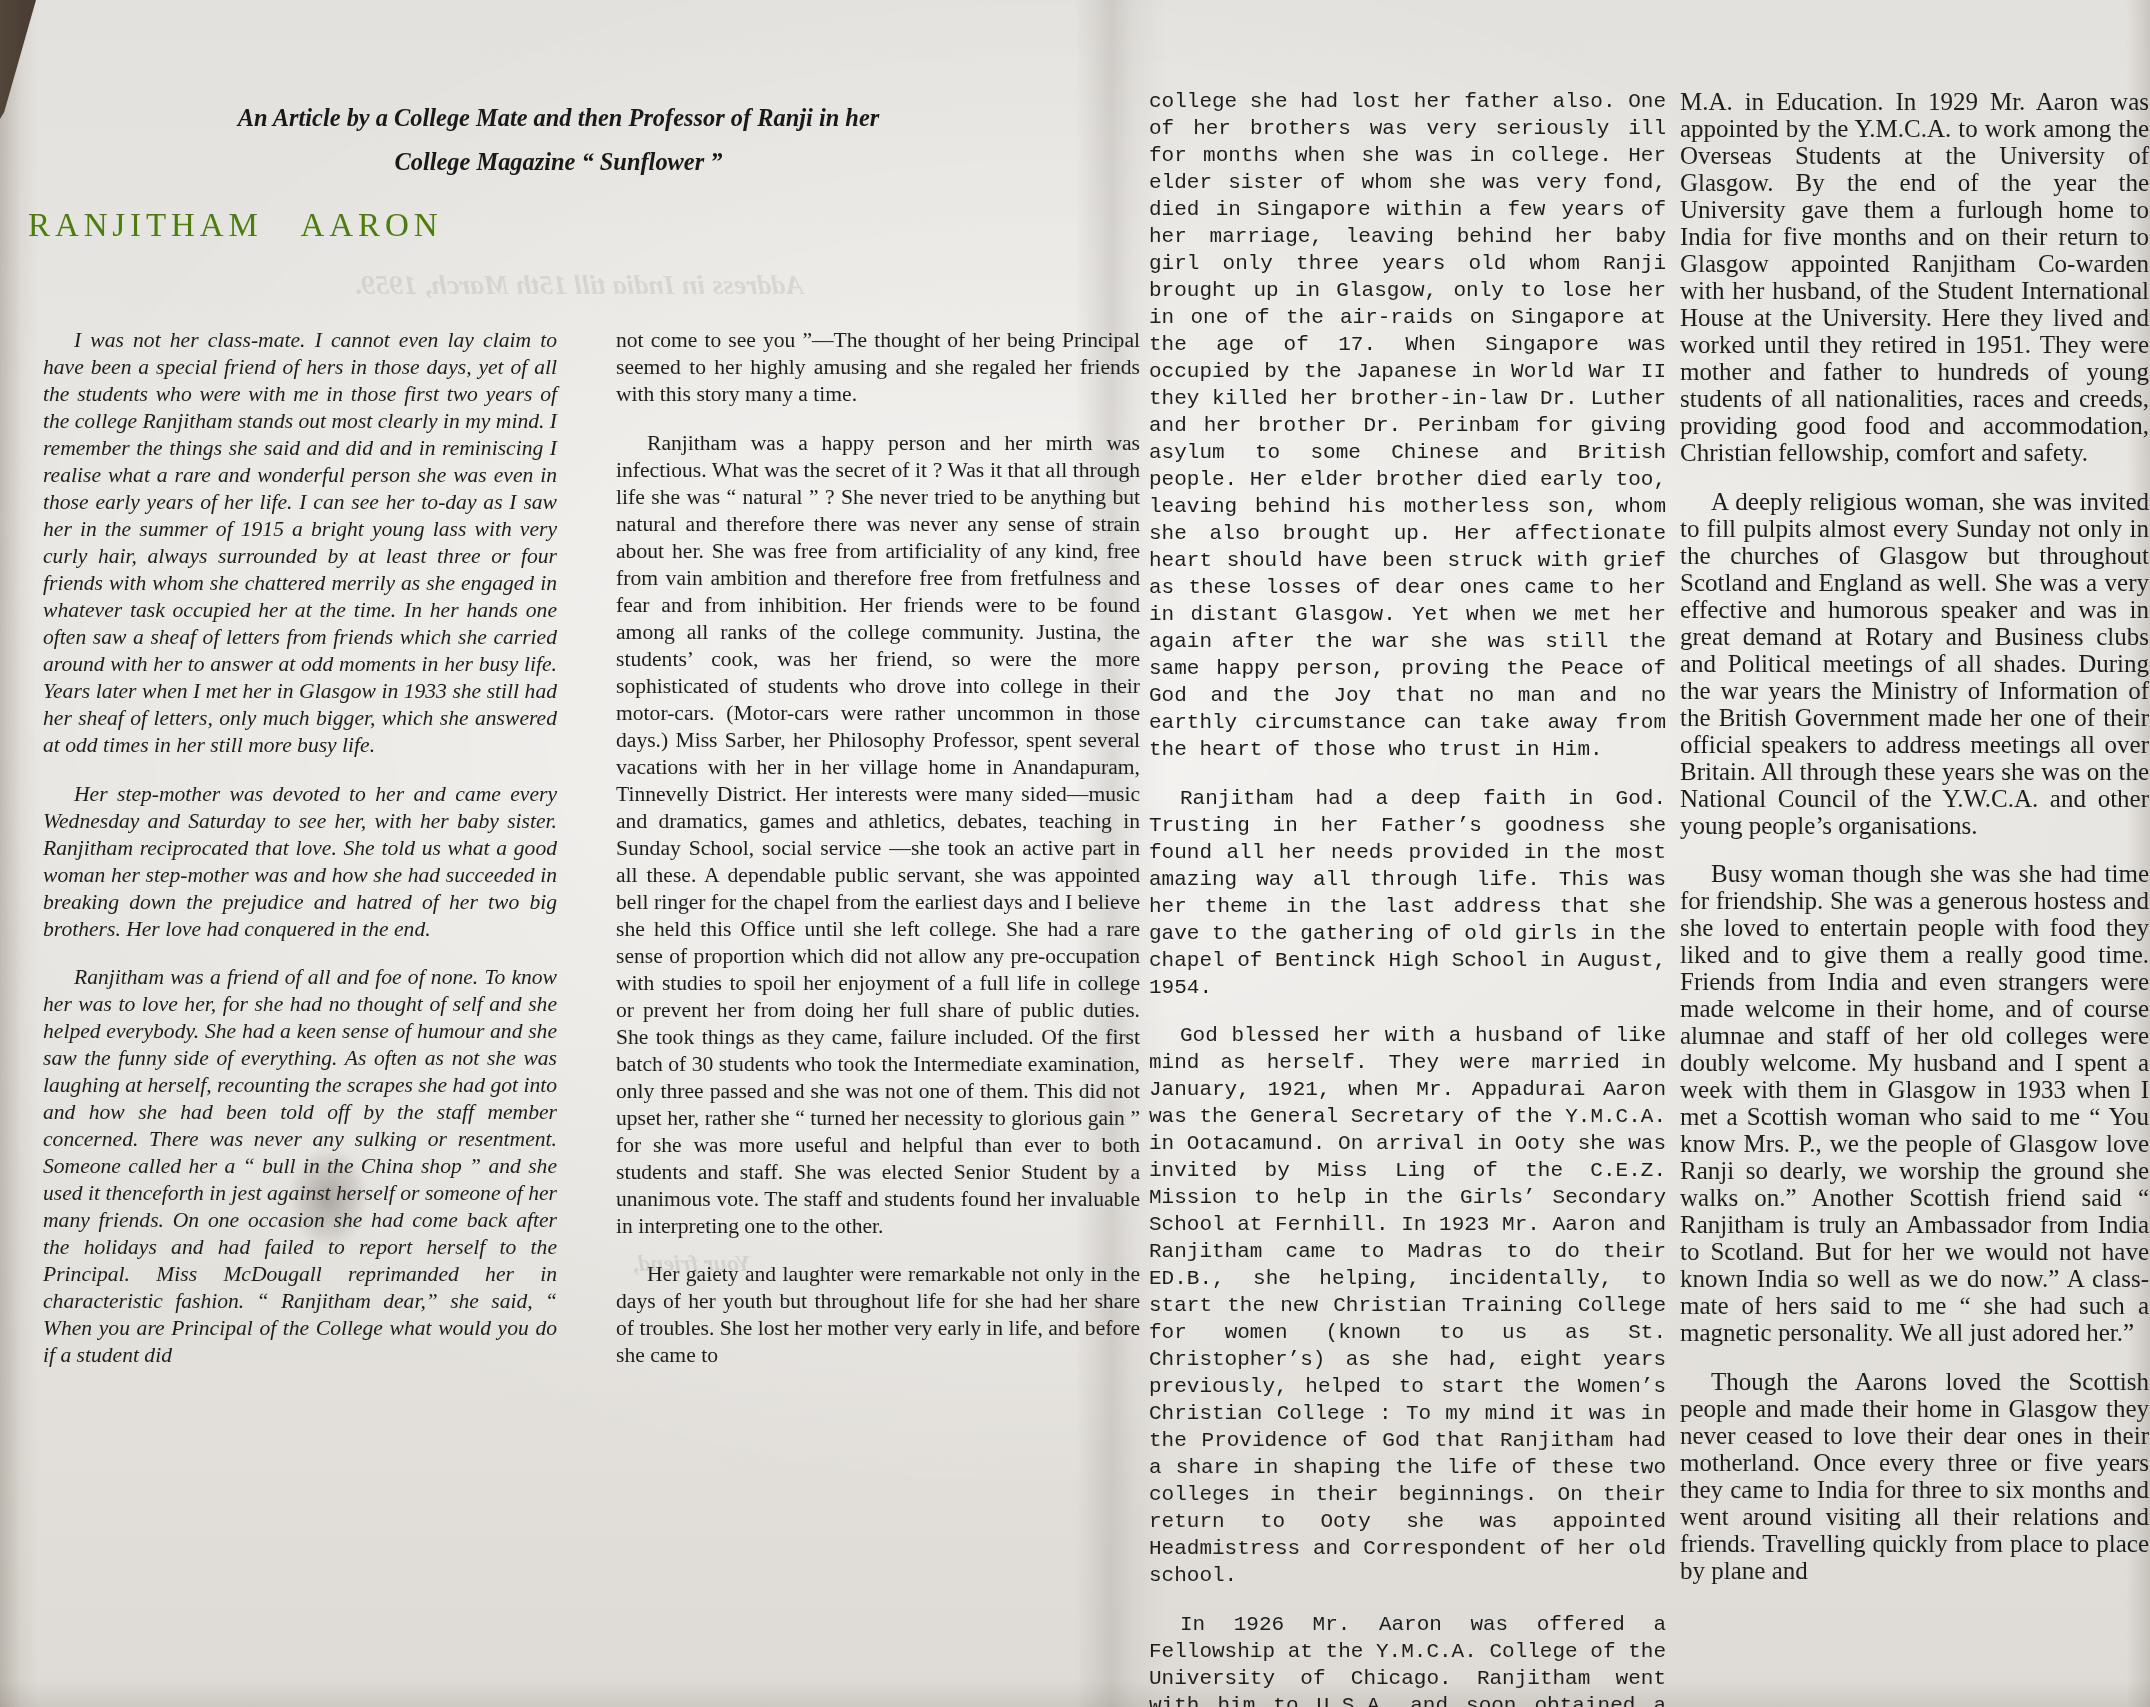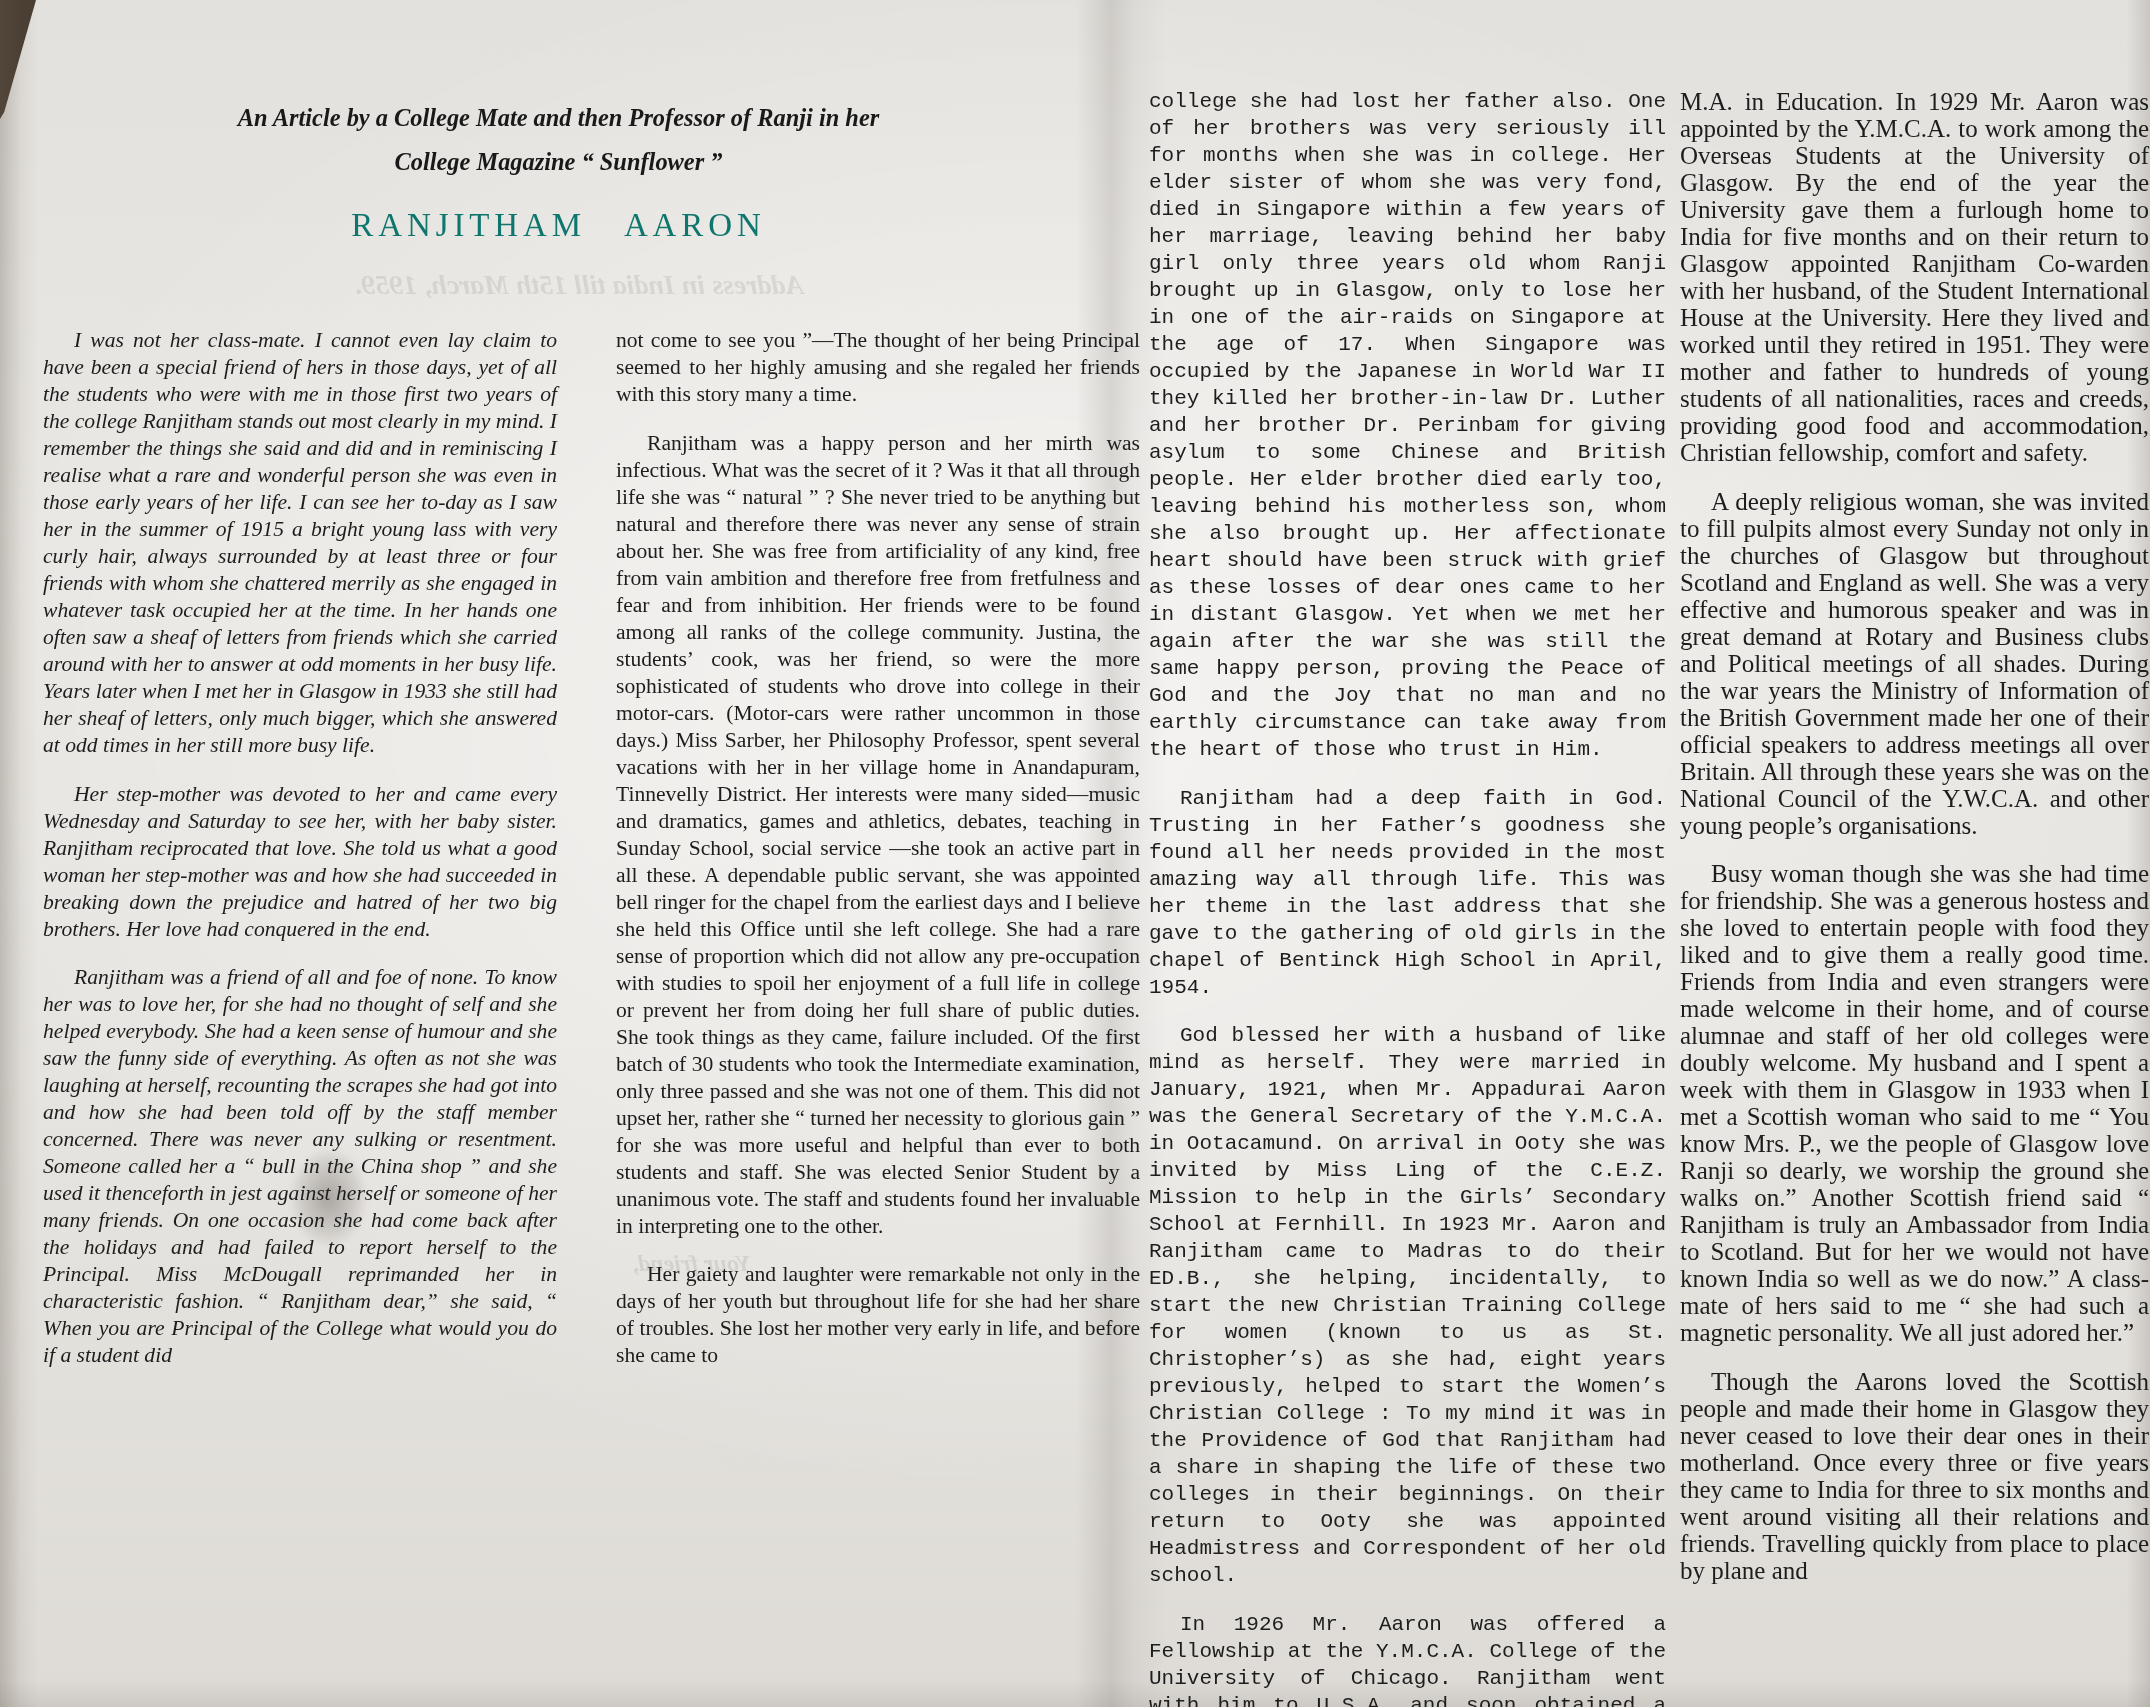--- a/index.html
+++ b/index.html
@@ -67,25 +67,25 @@
   }
   .header-line {
     font-style: italic;
     font-weight: bold;
     font-size: 24.4px;
     line-height: 44px;
     color: #191919;
   }
   .article-title {
     position: absolute; left: 28px; top: 207px; width: 1061px;
-    text-align: center;
+    text-align: left;
     font-size: 33px;
     letter-spacing: 4.9px;
     word-spacing: 26.5px;
-    color: #0f766e;
+    color: #4d7c0f;
   }
 
   
   .col {
     position: absolute;
     text-align: justify;
     font-size: 21.6px;
     line-height: 27px;
     color: #1d1d1d;
   }
@@ -124,21 +124,21 @@
 </div>
 
 <div class="col col2">
   <p>not come to see you ”—The thought of her being Principal seemed to her highly amusing and she regaled her friends with this story many a time.</p>
   <p class="indent">Ranjitham was a happy person and her mirth was infectious. What was the secret of it ? Was it that all through life she was “ natural ” ? She never tried to be anything but natural and therefore there was never any sense of strain about her. She was free from artificiality of any kind, free from vain ambition and therefore free from fretfulness and fear and from inhibition. Her friends were to be found among all ranks of the college community. Justina, the students’ cook, was her friend, so were the more sophisticated of students who drove into college in their motor-cars. (Motor-cars were rather uncommon in those days.) Miss Sarber, her Philosophy Professor, spent several vacations with her in her village home in Anandapuram, Tinnevelly District. Her interests were many sided—music and dramatics, games and athletics, debates, teaching in Sunday School, social service —she took an active part in all these. A dependable public servant, she was appointed bell ringer for the chapel from the earliest days and I believe she held this Office until she left college. She had a rare sense of proportion which did not allow any pre-occupation with studies to spoil her enjoyment of a full life in college or prevent her from doing her full share of public duties. She took things as they came, failure included. Of the first batch of 30 students who took the Intermediate examination, only three passed and she was not one of them. This did not upset her, rather she “ turned her necessity to glorious gain ” for she was more useful and helpful than ever to both students and staff. She was elected Senior Student by a unanimous vote. The staff and students found her invaluable in interpreting one to the other.</p>
   <p class="indent">Her gaiety and laughter were remarkable not only in the days of her youth but throughout life for she had her share of troubles. She lost her mother very early in life, and before she came to</p>
 </div>
 
 <div class="col col3">
   <p>college she had lost her father also. One of her brothers was very seriously ill for months when she was in college. Her elder sister of whom she was very fond, died in Singapore within a few years of her marriage, leaving behind her baby girl only three years old whom Ranji brought up in Glasgow, only to lose her in one of the air-raids on Singapore at the age of 17. When Singapore was occupied by the Japanese in World War II they killed her brother-in-law Dr. Luther and her brother Dr. Perinbam for giving asylum to some Chinese and British people. Her elder brother died early too, leaving behind his motherless son, whom she also brought up. Her affectionate heart should have been struck with grief as these losses of dear ones came to her in distant Glasgow. Yet when we met her again after the war she was still the same happy person, proving the Peace of God and the Joy that no man and no earthly circumstance can take away from the heart of those who trust in Him.</p>
-  <p class="indent">Ranjitham had a deep faith in God. Trusting in her Father’s goodness she found all her needs provided in the most amazing way all through life. This was her theme in the last address that she gave to the gathering of old girls in the chapel of Bentinck High School in April, 1954.</p>
+  <p class="indent">Ranjitham had a deep faith in God. Trusting in her Father’s goodness she found all her needs provided in the most amazing way all through life. This was her theme in the last address that she gave to the gathering of old girls in the chapel of Bentinck High School in August, 1954.</p>
   <p class="indent">God blessed her with a husband of like mind as herself. They were married in January, 1921, when Mr. Appadurai Aaron was the General Secretary of the Y.M.C.A. in Ootacamund. On arrival in Ooty she was invited by Miss Ling of the C.E.Z. Mission to help in the Girls’ Secondary School at Fernhill. In 1923 Mr. Aaron and Ranjitham came to Madras to do their ED.B., she helping, incidentally, to start the new Christian Training College for women (known to us as St. Christopher’s) as she had, eight years previously, helped to start the Women’s Christian College : To my mind it was in the Providence of God that Ranjitham had a share in shaping the life of these two colleges in their beginnings. On their return to Ooty she was appointed Headmistress and Correspondent of her old school.</p>
   <p class="indent">In 1926 Mr. Aaron was offered a Fellowship at the Y.M.C.A. College of the University of Chicago. Ranjitham went with him to U.S.A. and soon obtained a Barbour Scholarship at the University of Michigan which enabled her to get her</p>
 </div>
 
 <div class="col col4">
   <p>M.A. in Education. In 1929 Mr. Aaron was appointed by the Y.M.C.A. to work among the Overseas Students at the University of Glasgow. By the end of the year the University gave them a furlough home to India for five months and on their return to Glasgow appointed Ranjitham Co-warden with her husband, of the Student International House at the University. Here they lived and worked until they retired in 1951. They were mother and father to hundreds of young students of all nationalities, races and creeds, providing good food and accommodation, Christian fellowship, comfort and safety.</p>
   <p class="indent">A deeply religious woman, she was invited to fill pulpits almost every Sunday not only in the churches of Glasgow but throughout Scotland and England as well. She was a very effective and humorous speaker and was in great demand at Rotary and Business clubs and Political meetings of all shades. During the war years the Ministry of Information of the British Government made her one of their official speakers to address meetings all over Britain. All through these years she was on the National Council of the Y.W.C.A. and other young people’s organisations.</p>
   <p class="indent">Busy woman though she was she had time for friendship. She was a generous hostess and she loved to entertain people with food they liked and to give them a really good time. Friends from India and even strangers were made welcome in their home, and of course alumnae and staff of her old colleges were doubly welcome. My husband and I spent a week with them in Glasgow in 1933 when I met a Scottish woman who said to me “ You know Mrs. P., we the people of Glasgow love Ranji so dearly, we worship the ground she walks on.” Another Scottish friend said “ Ranjitham is truly an Ambassador from India to Scotland. But for her we would not have known India so well as we do now.” A class-mate of hers said to me “ she had such a magnetic personality. We all just adored her.”</p>
   <p class="indent">Though the Aarons loved the Scottish people and made their home in Glasgow they never ceased to love their dear ones in their motherland. Once every three or five years they came to India for three to six months and went around visiting all their relations and friends. Travelling quickly from place to place by plane and</p>
 </div>

